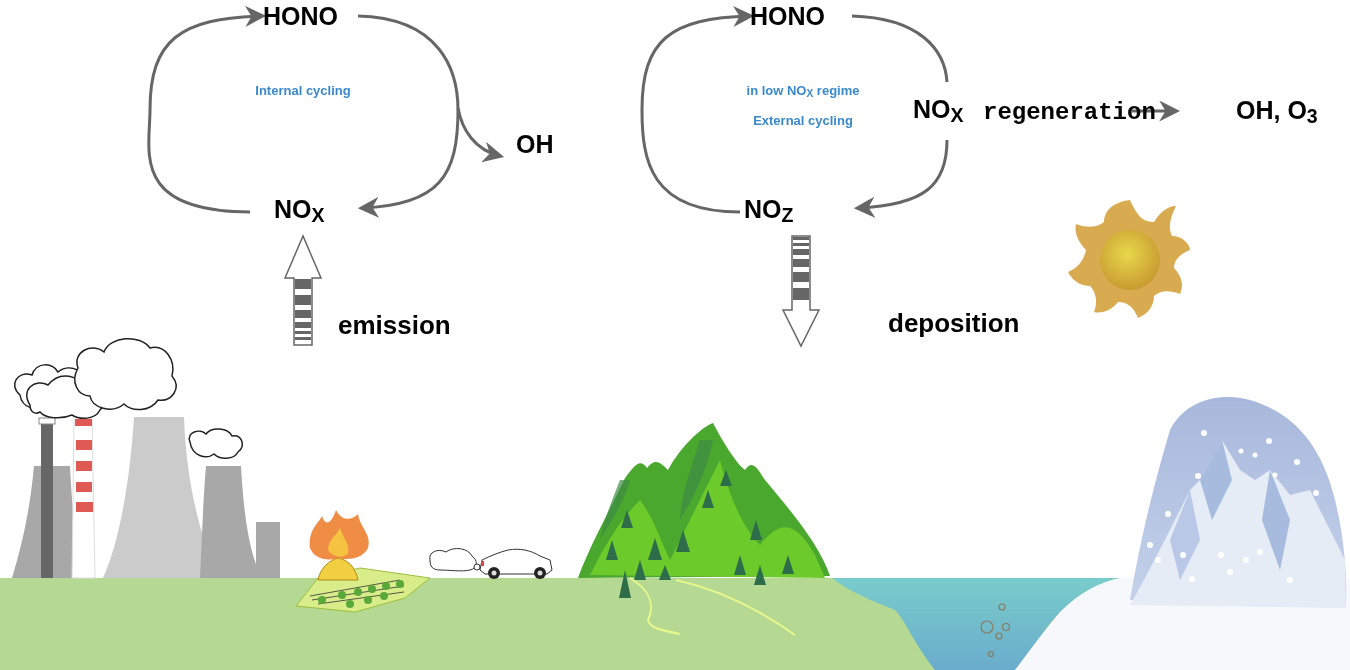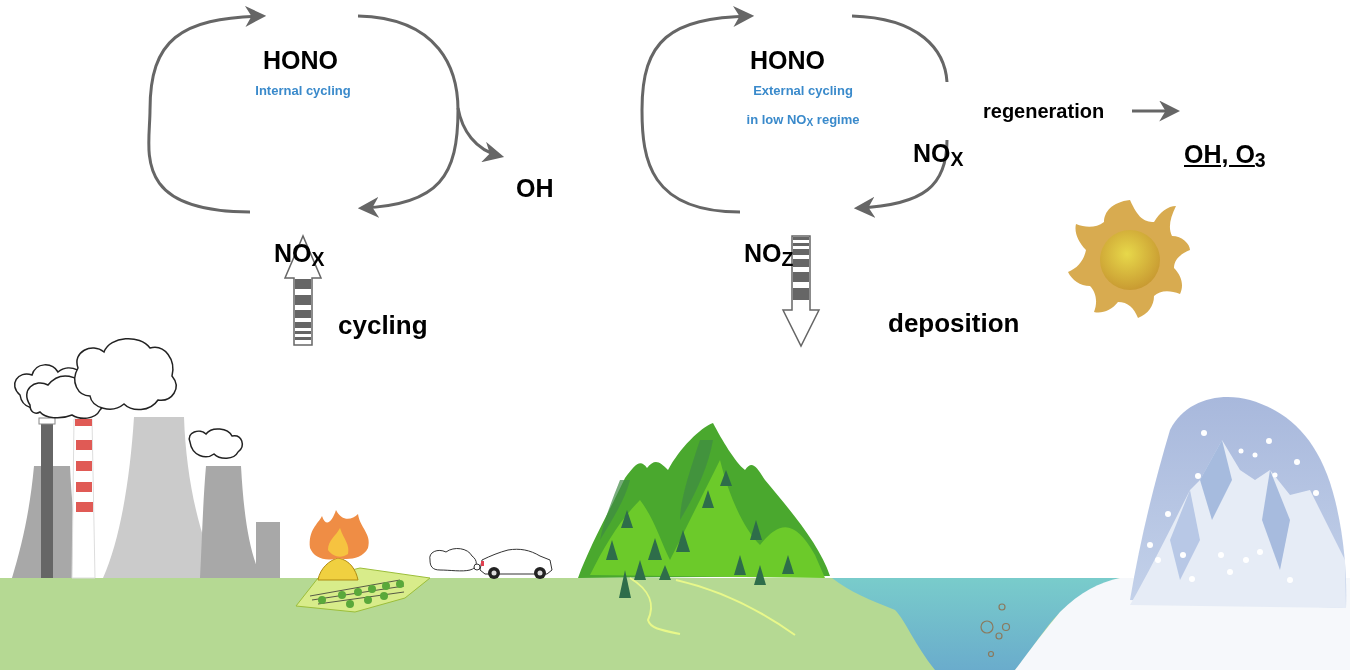--- a/index.html
+++ b/index.html
@@ -1,21 +1,21 @@
 <!DOCTYPE html>
 <html><head>
 <meta charset="utf-8">
 <style>
   html, body { margin:0; padding:0; background:#ffffff; }
   body { width:1350px; height:670px; position:relative; overflow:hidden; font-family:"Liberation Sans", sans-serif; }
   svg#scene { position:absolute; left:0; top:0; }
   .lbl { position:absolute; font-family:"Liberation Sans", sans-serif; font-weight:bold; color:#000; white-space:nowrap; line-height:1; }
-  .big { font-size:25px;margin-top:44px; }
+  .big { font-size:25px; }
   .mid { font-size:26px; }
-  .small { font-size:20px; }
+  .small { font-size:24px;font-family:Liberation Mono, monospace; }
   .blue { color:#3a8acb; font-size:13px; text-align:center; line-height:29px; }
   .sub { font-size:0.78em; position:relative; top:0.18em; }
 </style>
 </head>
 <body>
 
 <svg id="scene" width="1350" height="670" viewBox="0 0 1350 670">
   <defs>
     <marker id="ah" viewBox="0 0 10 10" refX="8" refY="5" markerWidth="7" markerHeight="7" orient="auto">
       <path d="M0,0 L10,5 L0,10 L3,5 z" fill="#666"></path>
@@ -194,24 +194,24 @@
     </g>
   </g>
 </svg>
 
 <div class="lbl big" style="left:263px; top:4px;">HONO</div>
 <div class="lbl big" style="left:274px; top:197px;"><span>NO</span><span class="sub">X</span></div>
 <div class="lbl big" style="left:516px; top:132px;">OH</div>
 <div class="lbl blue" style="left:188px; top:76px; width:230px;">
   <div>Internal cycling</div>
 </div>
-<div class="lbl mid" style="left:338px; top:312px;">cycling</div>
+<div class="lbl mid" style="left:338px; top:312px;">emission</div>
 
 <div class="lbl big" style="left:750px; top:4px;">HONO</div>
 <div class="lbl big" style="left:744px; top:197px;"><span>NO</span><span class="sub">Z</span></div>
 <div class="lbl blue" style="left:688px; top:76px; width:230px;">
+  <div><span>in low NO</span><span class="sub">X</span><span> regime</span></div>
   <div>External cycling</div>
-  <div><span>in low NO</span><span class="sub">X</span><span> regime</span></div>
 </div>
 <div class="lbl big" style="left:913px; top:97px;"><span>NO</span><span class="sub">X</span></div>
 <div class="lbl small" style="left:983px; top:101px;">regeneration</div>
-<div class="lbl big" style="left:1184px; top:98px;text-decoration:underline;"><span>OH, O</span><span class="sub">3</span></div>
+<div class="lbl big" style="left:1236px; top:98px;"><span>OH, O</span><span class="sub">3</span></div>
 <div class="lbl mid" style="left:888px; top:310px;">deposition</div>
 
 </body></html>

